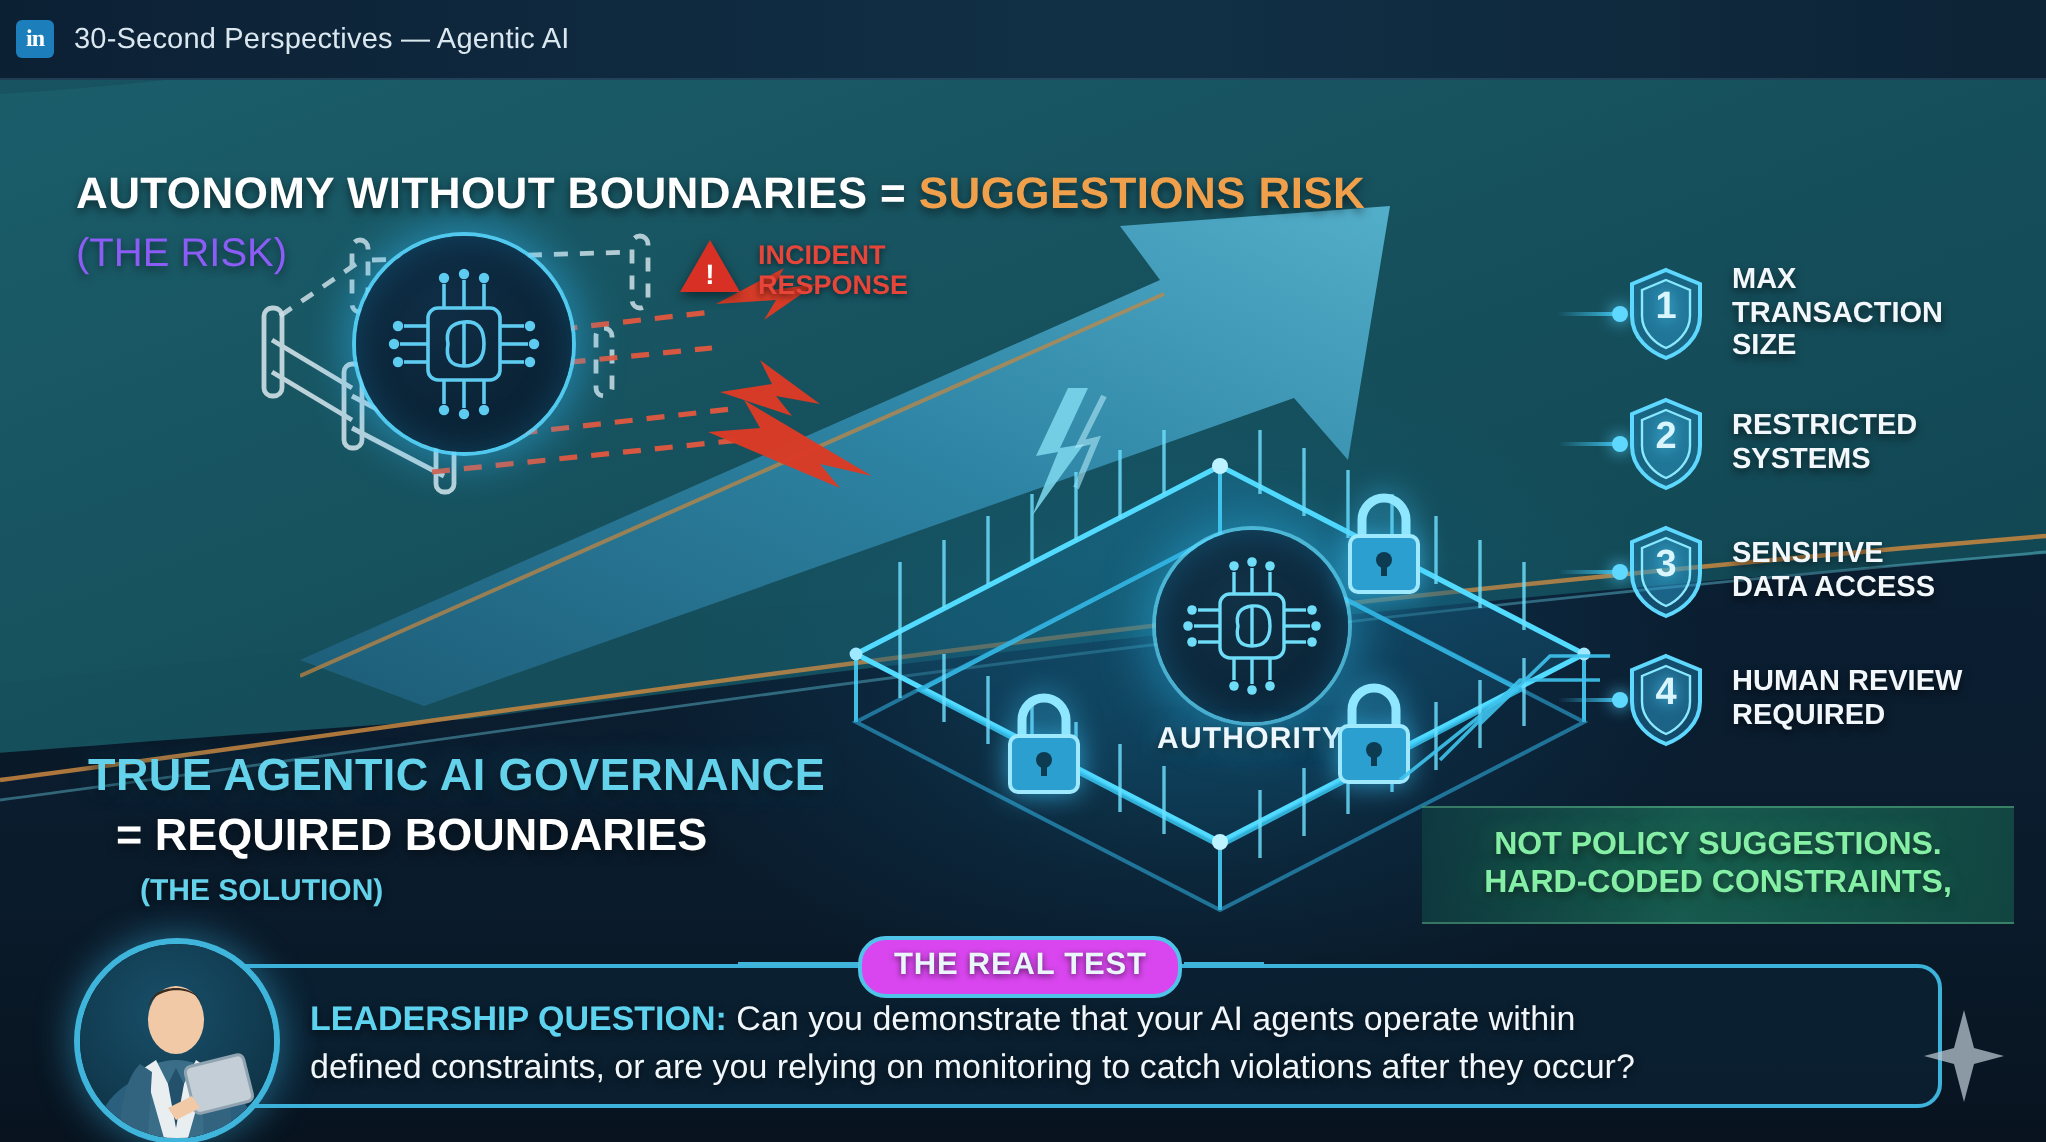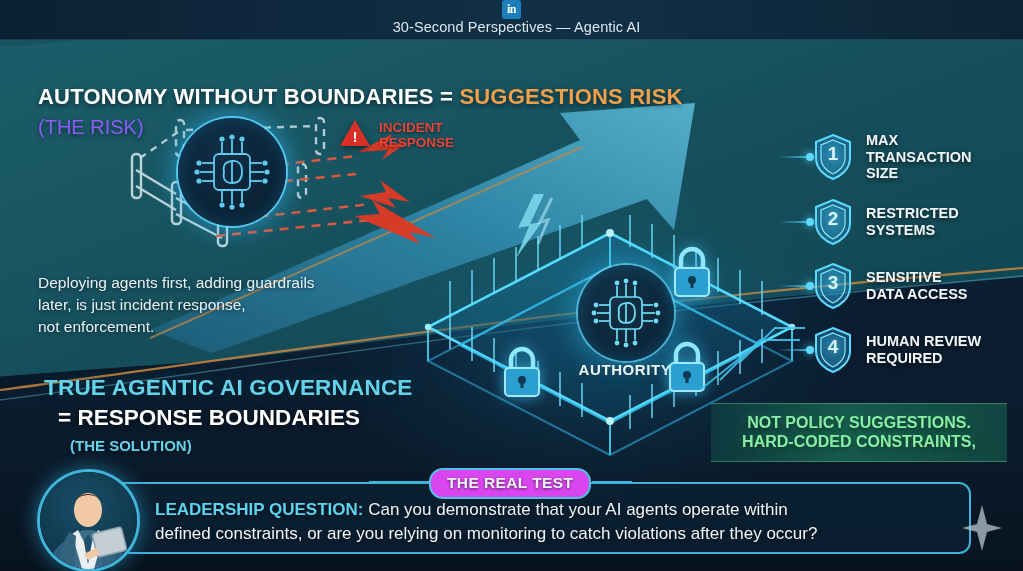--- a/index.html
+++ b/index.html
@@ -33,21 +33,21 @@
   .bg-curve-line{ position:absolute; left:0; top:250px; width:100%; height:180px; pointer-events:none; }
   .circuits{ position:absolute; inset:0; opacity:.45; }
   .glow-centre{ position:absolute; left:330px; top:180px; width:520px; height:330px;
      background:radial-gradient(ellipse at center, rgba(34,190,235,.22) 0%, rgba(20,120,170,.10) 42%, rgba(0,0,0,0) 72%);
      pointer-events:none; }
 
   
   .topbar{ position:absolute; left:0; top:0; width:100%; height:40px;
     background:linear-gradient(90deg,#0c2034 0%, #113046 55%, #0d2336 100%);
     border-bottom:1px solid rgba(120,190,220,.18);
-    display:flex; align-items:center; padding:0 22px; z-index:30;flex-direction:column; }
+    display:flex; align-items:center; padding:0 8px; z-index:30; }
   .li-icon{ width:19px; height:19px; border-radius:3px; background:#1c7ebb;
     color:#fff; font-size:12px; font-weight:bold; font-family:"Liberation Serif", serif;
     display:flex; align-items:center; justify-content:center; letter-spacing:-.5px; }
   .topbar-title{ margin-left:10px; font-size:14.5px; color:#dbe7ef; letter-spacing:.1px; }
 
   
   .risk-head{ position:absolute; left:38px; top:84px; z-index:20; }
   .risk-head .l1{ font-size:22px; font-weight:bold; letter-spacing:.2px;
      text-shadow:0 2px 5px rgba(0,0,0,.55); white-space:nowrap; }
   .risk-head .l1 .o{ color:#f0a04a; }
@@ -291,29 +291,24 @@
 
   <div class="warn" id="warn-incident">
     <div class="tri"></div>
     <div class="txt">
       <div>INCIDENT</div>
       <div>RESPONSE</div>
     </div>
   </div>
 
 
-  <div class="risk-body">
-    <div>Deploying agents first, adding guardrails</div>
-    <div>later, is just incident response,</div>
-    <div>not enforcement.</div>
-  </div>
 
   <div class="sol-head">
     <div class="s1">TRUE AGENTIC AI GOVERNANCE</div>
-    <div class="s2">= RESPONSE BOUNDARIES</div>
+    <div class="s2">= REQUIRED BOUNDARIES</div>
     <div class="s3">(THE SOLUTION)</div>
   </div>
 
   <div class="enclosure">
     <svg style="position:absolute;left:0;top:0;width:380px;height:250px;" viewBox="0 0 380 250">
       <defs>
         <linearGradient id="floorG" x1="0" y1="0" x2="0" y2="1">
           <stop offset="0%" stop-color="#1a6f92" stop-opacity=".55"></stop>
           <stop offset="100%" stop-color="#0d4261" stop-opacity=".35"></stop>
         </linearGradient>

